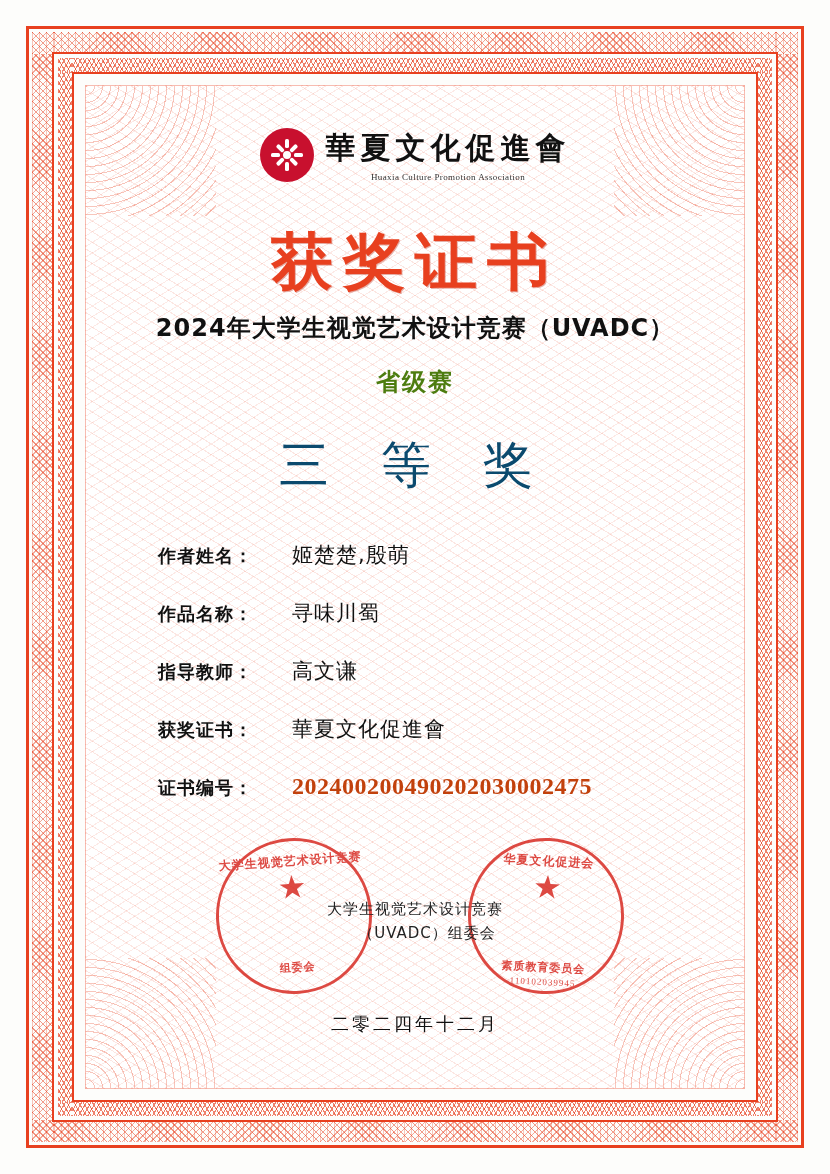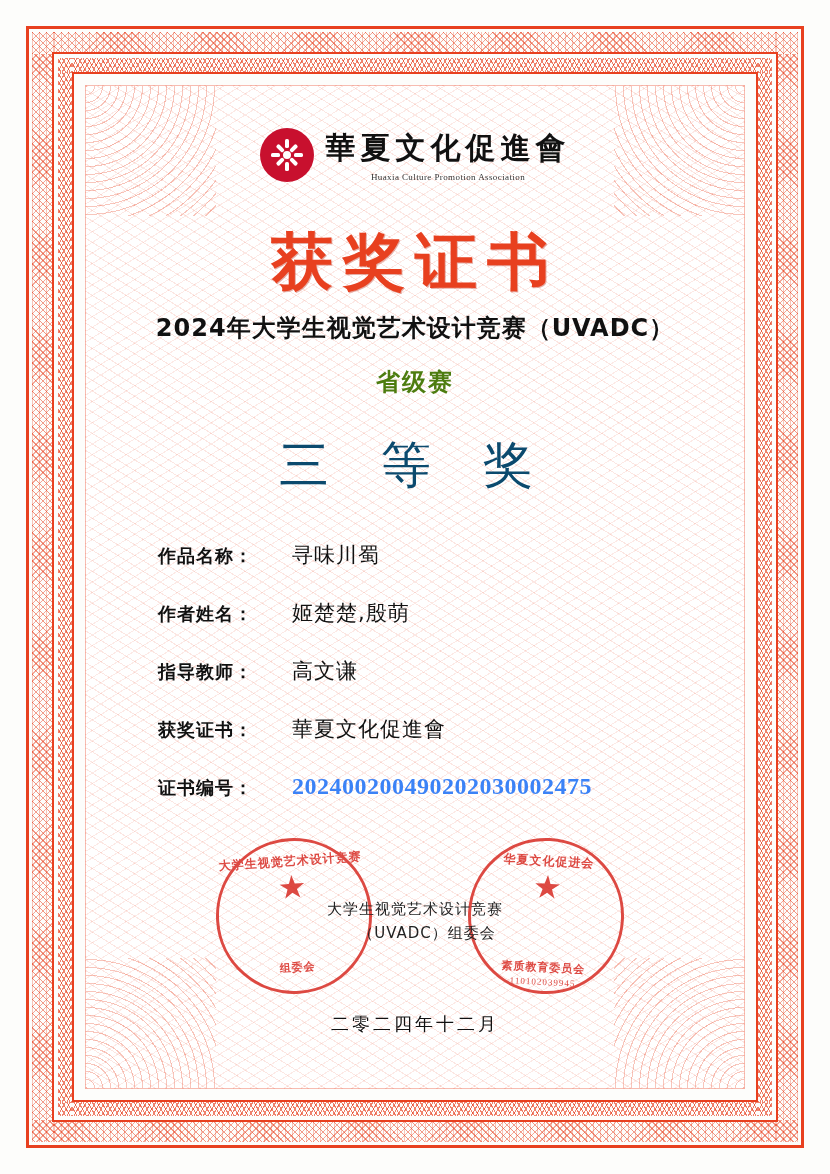--- a/index.html
+++ b/index.html
@@ -199,21 +199,21 @@
     text-align: justify;
   }
   .field-value {
     font-size: 21px;
     color: #111;
     font-family: "DejaVu Sans", sans-serif;
     letter-spacing: 1px;
     padding-left: 14px;
   }
   .field-value.code {
-    color: #3b82f6;
+    color: #c2410c;
     font-weight: 700;
     font-family: "Liberation Serif", serif;
     font-size: 24px;
     letter-spacing: 0.5px;
   }
 
   
   .seals {
     position: relative;
     width: 100%;
@@ -339,26 +339,26 @@
 
     <div class="main-title">获奖证书</div>
 
     <div class="subtitle-1">2024年大学生视觉艺术设计竞赛（UVADC）</div>
     <div class="subtitle-2">省级赛</div>
 
     <div class="award-level">三 等 奖</div>
 
     <div class="fields">
       <div class="field-row">
+        <div class="field-label">作者姓名：</div>
+        <div class="field-value">姬楚楚,殷萌</div>
+      </div>
+      <div class="field-row">
         <div class="field-label">作品名称：</div>
         <div class="field-value">寻味川蜀</div>
-      </div>
-      <div class="field-row">
-        <div class="field-label">作者姓名：</div>
-        <div class="field-value">姬楚楚,殷萌</div>
       </div>
       <div class="field-row">
         <div class="field-label">指导教师：</div>
         <div class="field-value">高文谦</div>
       </div>
       <div class="field-row">
         <div class="field-label">获奖证书：</div>
         <div class="field-value">華夏文化促進會</div>
       </div>
       <div class="field-row">

